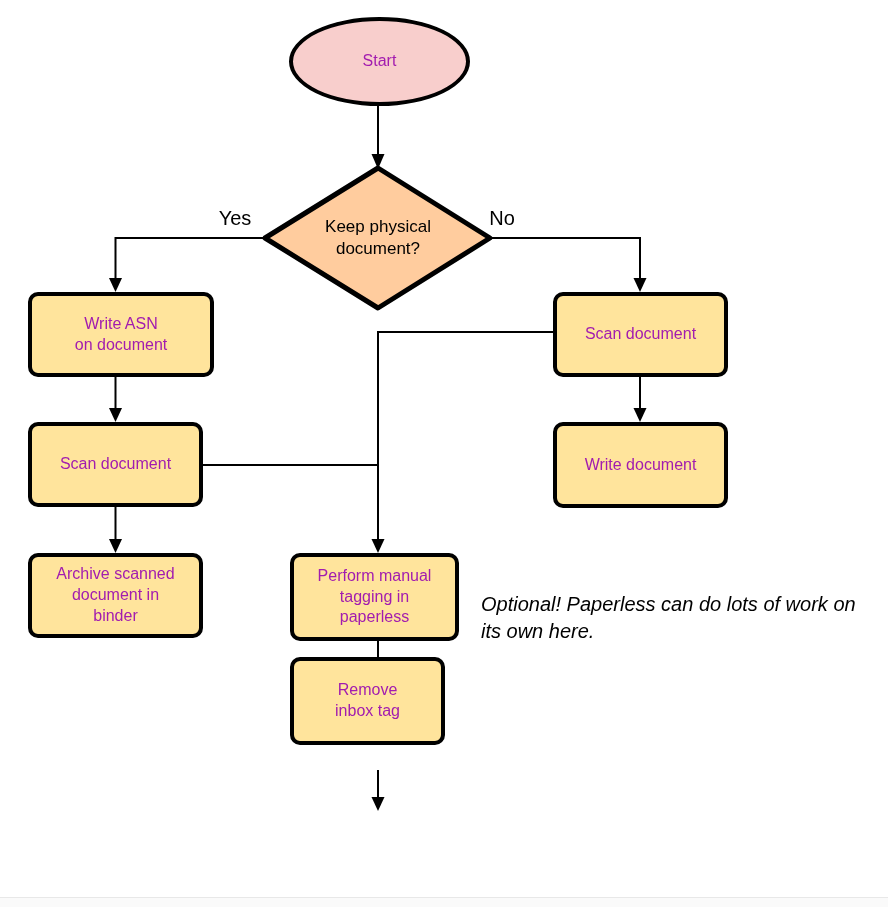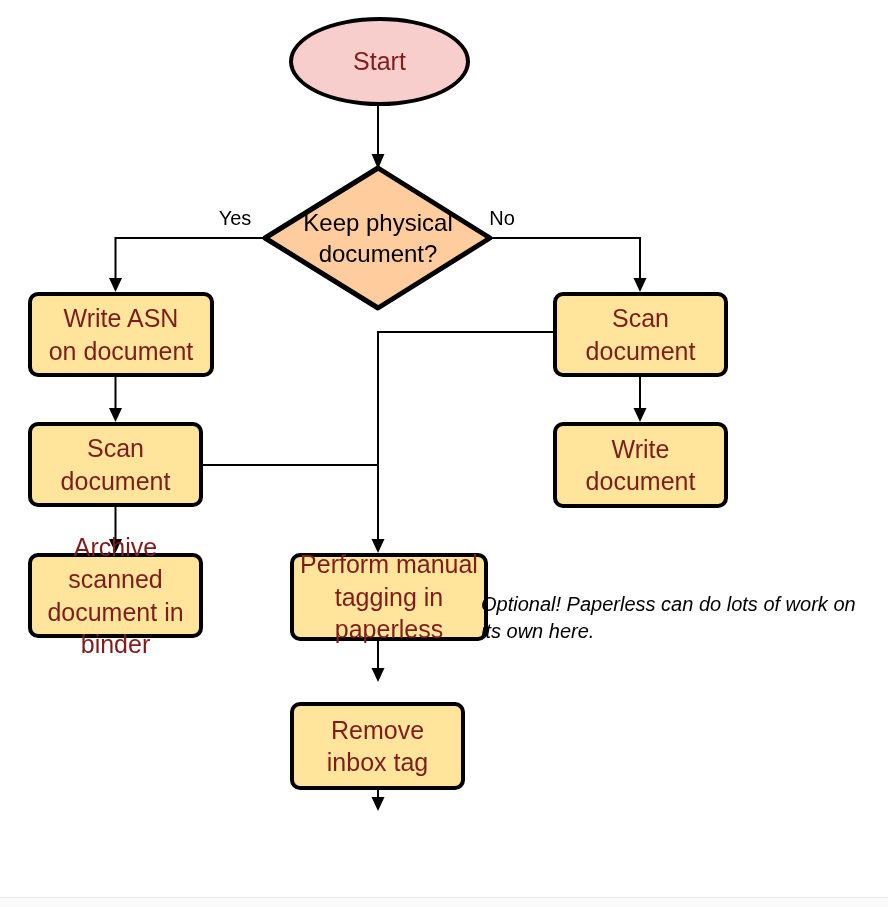--- a/index.html
+++ b/index.html
@@ -34,44 +34,44 @@
     stroke-width: 5;
     stroke-linejoin: round;
   }
   .node {
     position: absolute;
     box-sizing: border-box;
     display: flex;
     align-items: center;
     justify-content: center;
     text-align: center;
-    font-size: 25px;
+    font-size: 16px;
     line-height: 1.3;
-    color: #7f1d1d;
+    color: #a21caf;
   }
   .node-label {
     white-space: pre-line;
   }
   .process {
     background: #FFE49C;
     border: 4px solid #000000;
     border-radius: 10px;
   }
   .terminator {
     background: #F8CECC;
     border: 4px solid #000000;
     border-radius: 50%;
   }
   .decision-label {
     position: absolute;
     display: flex;
     align-items: center;
     justify-content: center;
     text-align: center;
-    font-size: 24px;
+    font-size: 17px;
     line-height: 1.3;
     white-space: pre-line;
     color: #000000;
   }
   .edge-label {
     position: absolute;
     font-size: 20px;
     color: #000000;
     text-align: center;
   }
@@ -158,30 +158,30 @@
   </div>
 
   <div class="node process" style="left:553px; top:292px; width:175px; height:85px;">
     <span class="node-label">Scan document</span>
   </div>
 
   <div class="node process" style="left:553px; top:422px; width:175px; height:86px;">
     <span class="node-label">Write document</span>
   </div>
 
-  <div class="node process" style="left:290px; top:553px; width:198px; height:88px;">
+  <div class="node process" style="left:290px; top:553px; width:169px; height:88px;">
     <span class="node-label">Perform manual
 tagging in
 paperless</span>
   </div>
 
   <div class="annotation" style="left:481px; top:591px; width:420px;">Optional! Paperless can do lots of work on
 its own here.</div>
 
-  <div class="node process" style="left:290px; top:702px; width:175px; height:88px;">
+  <div class="node process" style="left:290px; top:657px; width:155px; height:88px;">
     <span class="node-label">Remove
 inbox tag</span>
   </div>
 
 
   <div class="page-bottom-edge"></div>
 
 </div>
 
 </body></html>

